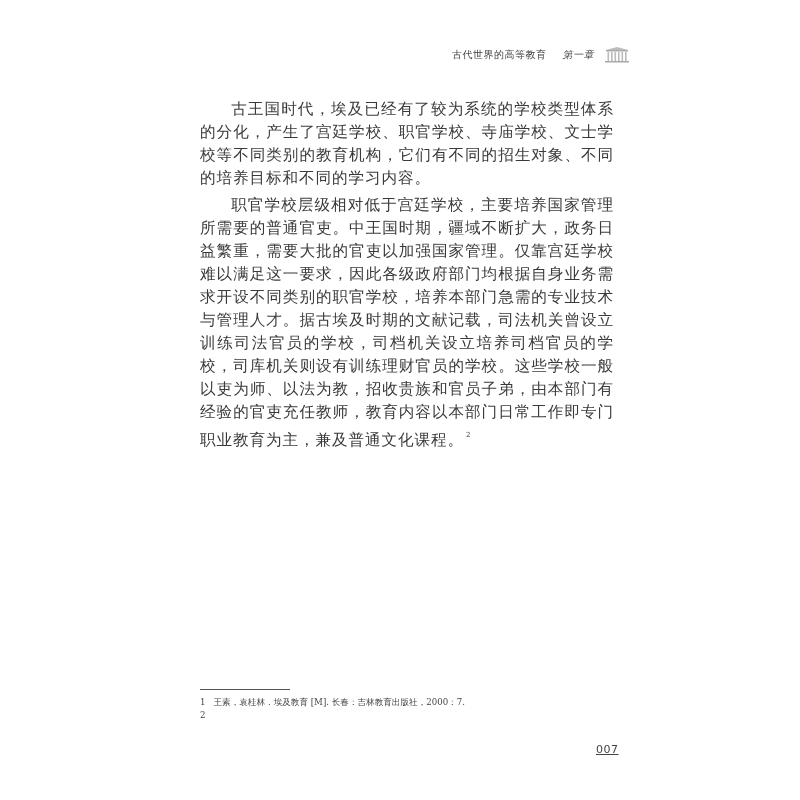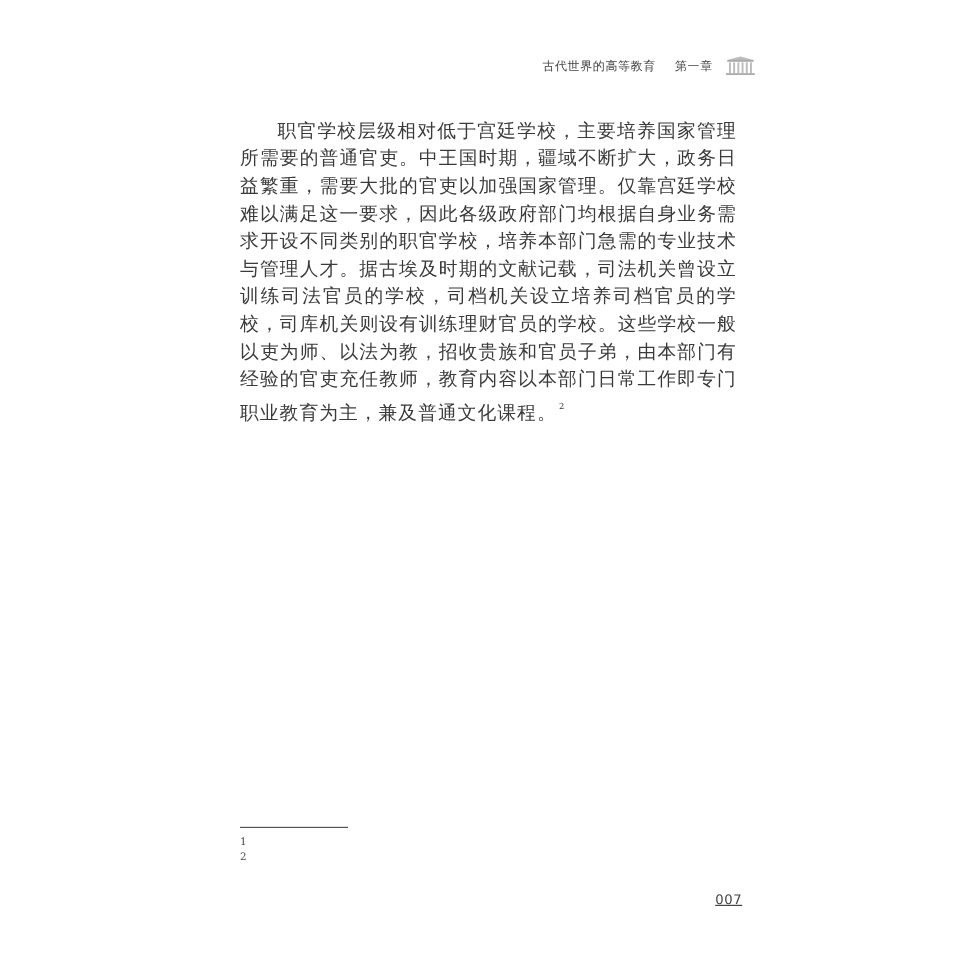--- a/index.html
+++ b/index.html
@@ -4,21 +4,21 @@
   <style>
     html, body { margin: 0; padding: 0; }
     body {
       width: 800px; height: 800px; background: #ffffff; position: relative; overflow: hidden;
       font-family: "DejaVu Serif", "Liberation Serif", serif; color: #333333;
     }
     .running-header {
       position: absolute; top: 46px; right: 170px; font-size: 10px; color: #444;
       display: flex; align-items: center; gap: 10px; letter-spacing: 0.5px;
     }
-    .running-header .chapter { margin-left: 6px; }
+    .running-header .chapter { margin-left: 6px; font-style: italic; }
     .temple-icon { width: 26px; height: 18px; display: inline-block; }
     .body-text {
       position: absolute; left: 200px; top: 94px; width: 414px;
       font-size: 15.6px; line-height: 23px; letter-spacing: 0.9px; color: #3a3a3a;
       text-align: justify;
     }
     .body-text p { margin: 0; text-indent: 0; }
     .body-text p.indent { text-indent: 2em; margin-top: 4px; }
     .body-text sup { font-size: 7px; vertical-align: 8px; margin-left: 2px; }
     .fn-rule {
@@ -50,28 +50,30 @@
       <rect x="10.5" y="6" width="1.6" height="9" fill="#bbb"></rect>
       <rect x="14" y="6" width="1.6" height="9" fill="#bbb"></rect>
       <rect x="17.5" y="6" width="1.6" height="9" fill="#bbb"></rect>
       <rect x="21" y="6" width="1.6" height="9" fill="#bbb"></rect>
       <rect x="1" y="15" width="24" height="1.5" fill="#aaa"></rect>
     </svg>
   </span>
 </div>
 
 <div class="body-text">
+  <p class="indent"><span>古王国时代，埃及已经有了较为系统的学校类型体系的分化，产生了宫廷学校、职官学校、寺庙学校、文士学校等不同类别的教育机构，它们有不同的招生对象、不同的培养目标和不同的学习内容。</span></p>
   <p class="indent"><span>职官学校层级相对低于宫廷学校，主要培养国家管理所需要的普通官吏。中王国时期，疆域不断扩大，政务日益繁重，需要大批的官吏以加强国家管理。仅靠宫廷学校难以满足这一要求，因此各级政府部门均根据自身业务需求开设不同类别的职官学校，培养本部门急需的专业技术与管理人才。据古埃及时期的文献记载，司法机关曾设立训练司法官员的学校，司档机关设立培养司档官员的学校，司库机关则设有训练理财官员的学校。这些学校一般以吏为师、以法为教，招收贵族和官员子弟，由本部门有经验的官吏充任教师，教育内容以本部门日常工作即专门职业教育为主，兼及普通文化课程。</span><sup>2</sup></p>
 
 </div>
 
 <div class="fn-rule"></div>
 
 <div class="footnotes">
   <div class="fn">
     <span>1</span>
+    <span>王素，袁桂林．埃及教育 [M]. 长春：吉林教育出版社，2000：7.</span>
   </div>
   <div class="fn">
     <span>2</span>
   </div>
 </div>
 
 <div class="page-number">007</div>
 
 </body></html>

